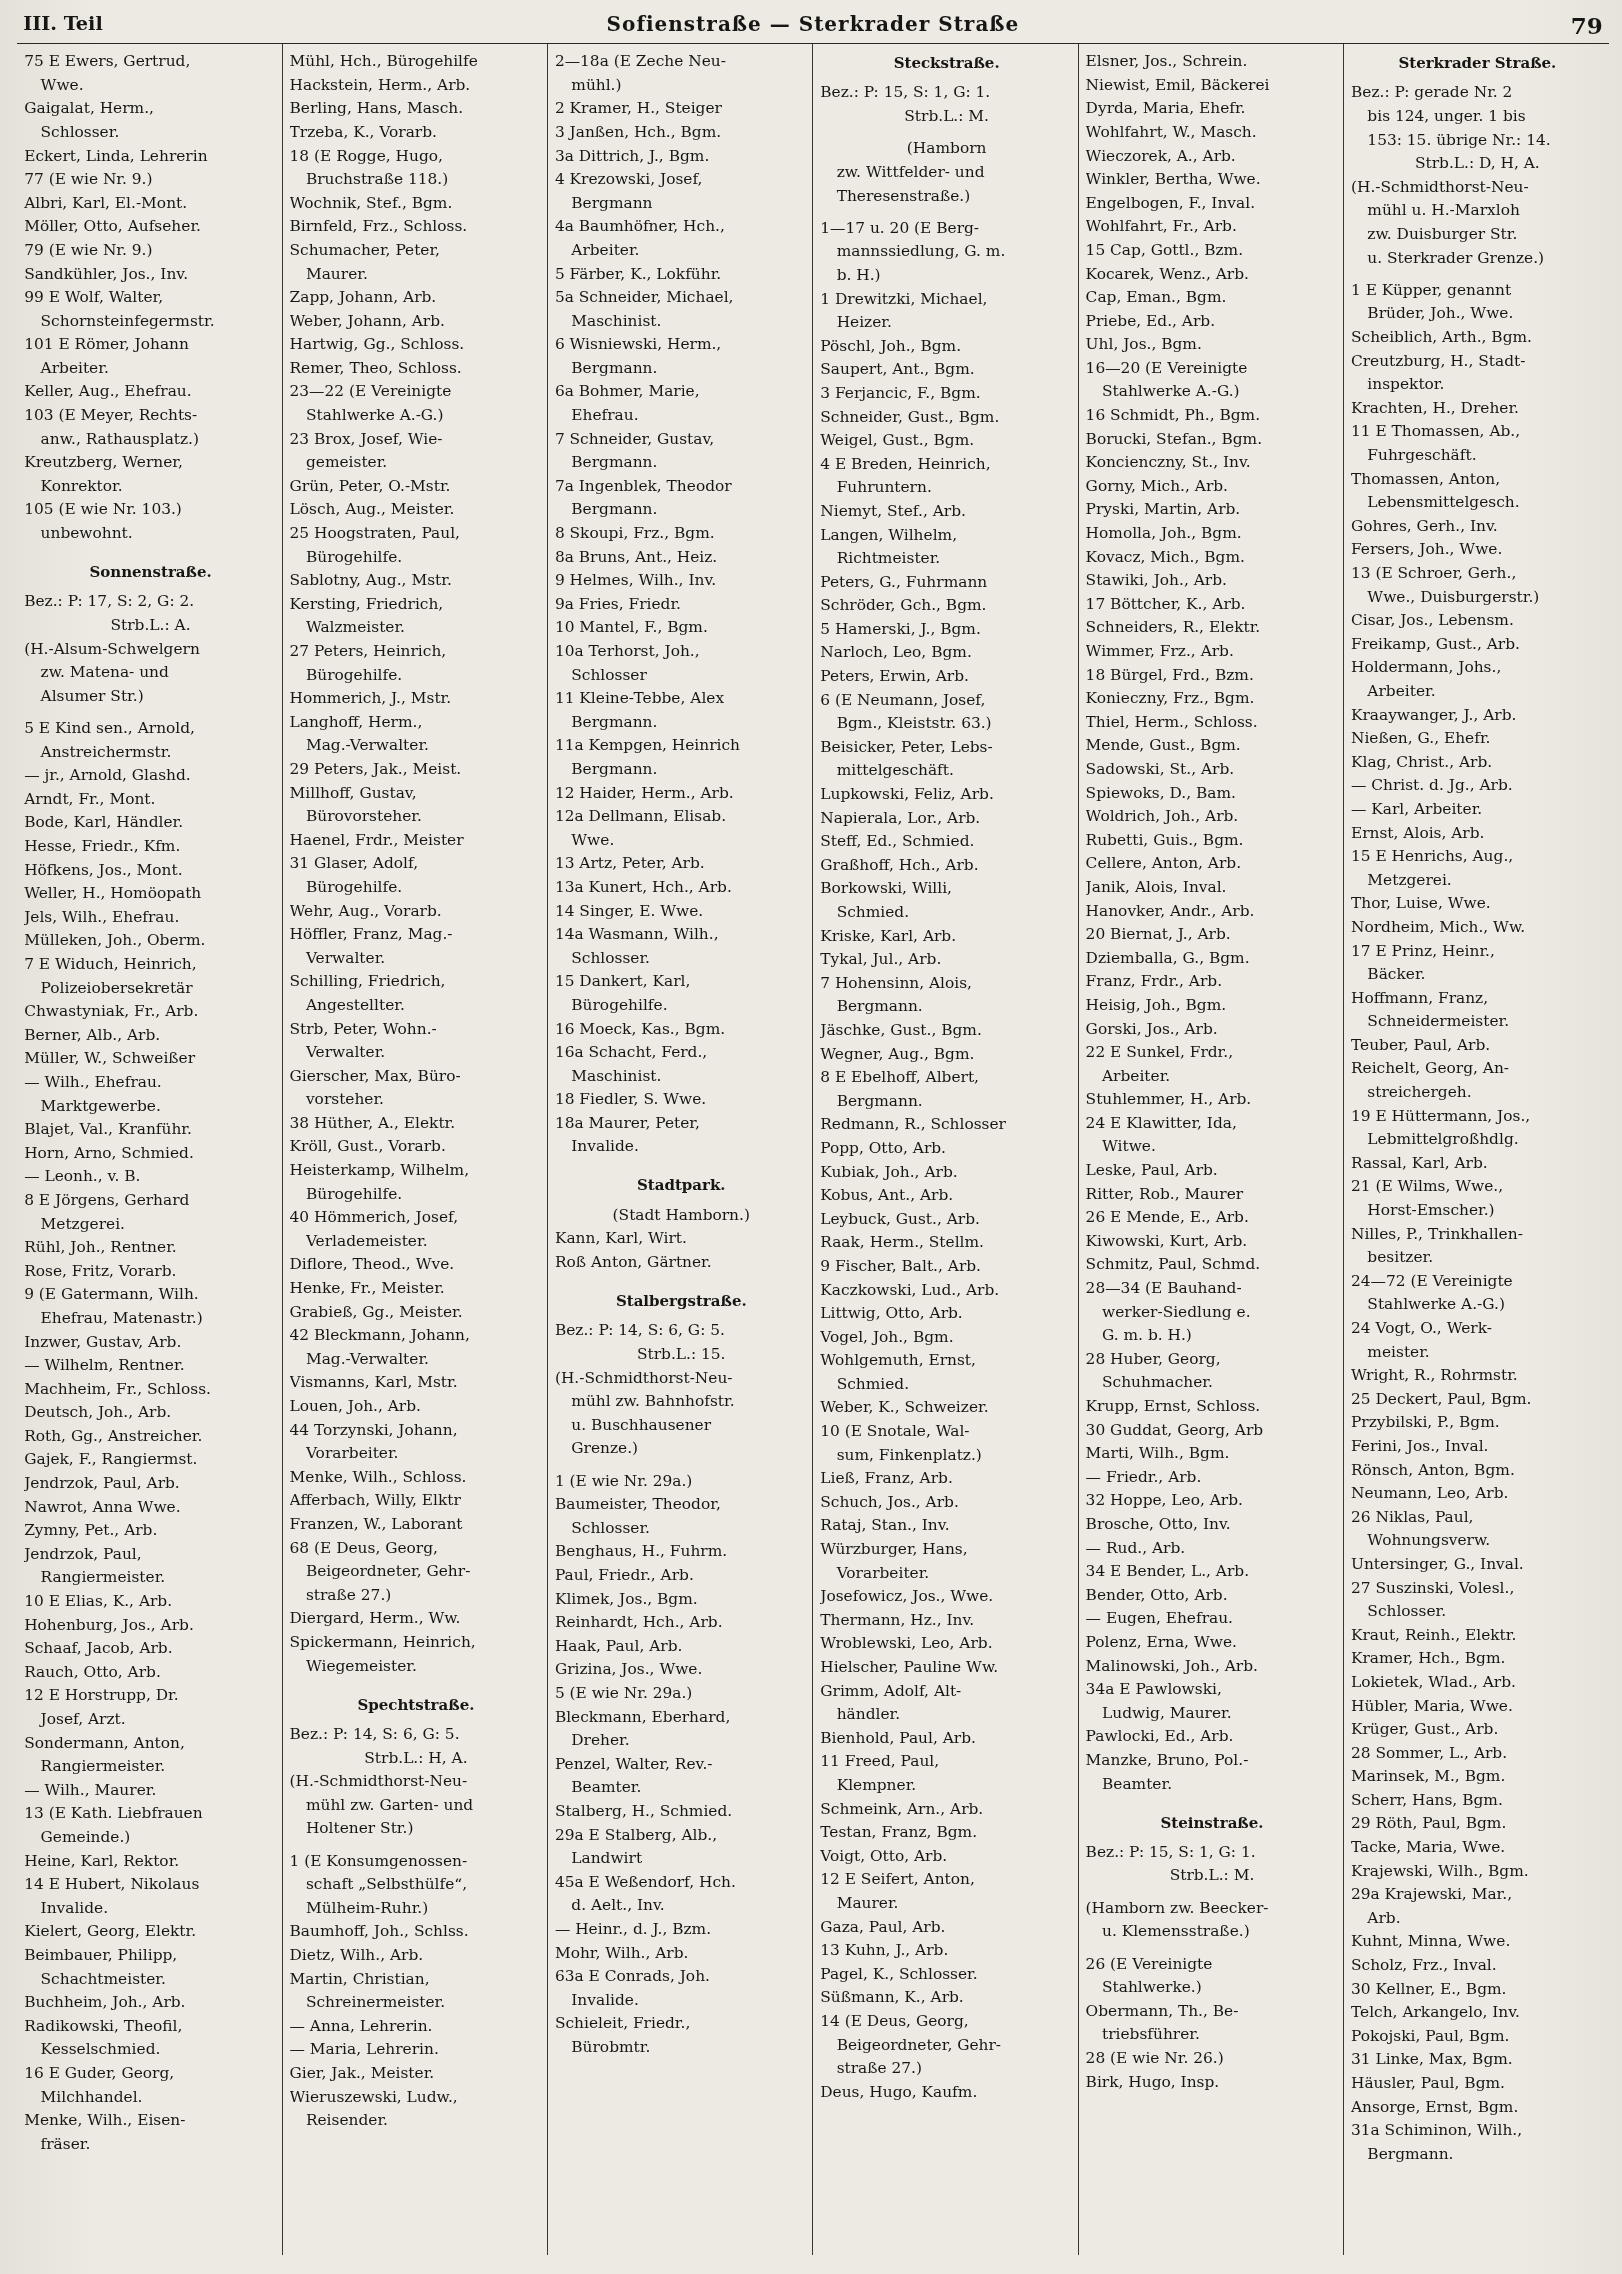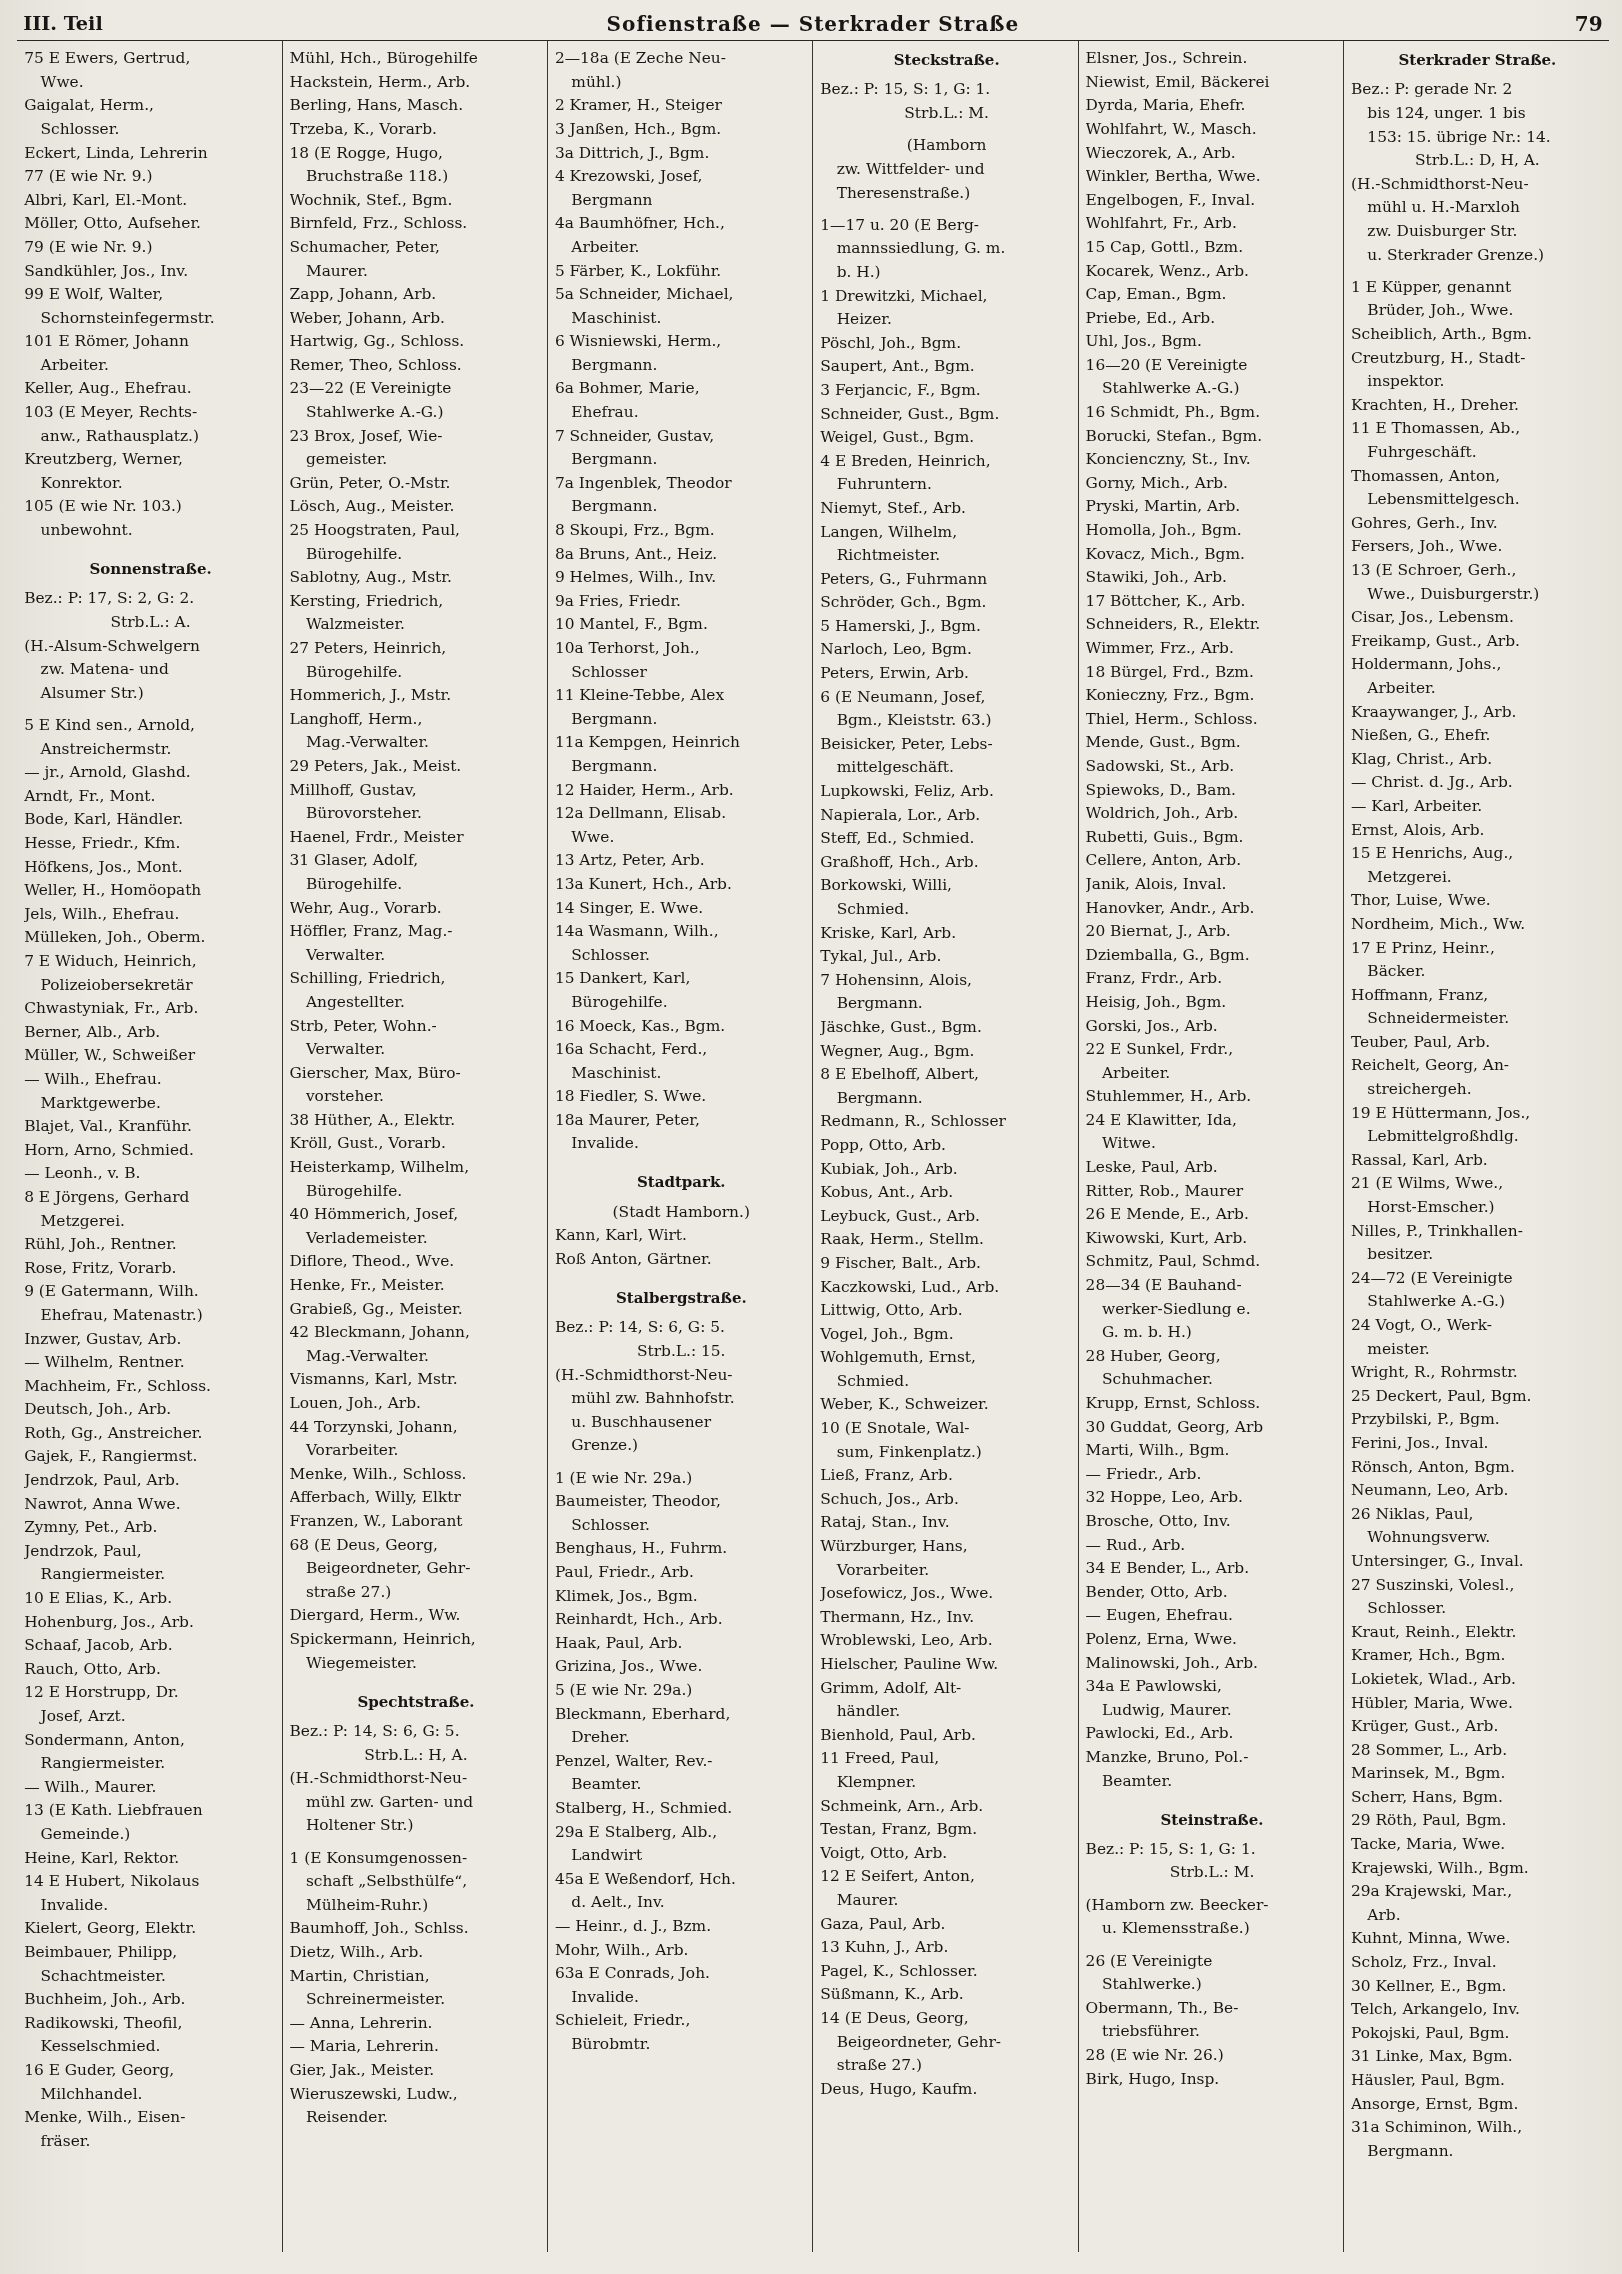--- a/index.html
+++ b/index.html
@@ -17,21 +17,21 @@
     background:linear-gradient(90deg,#e3e1d8 0%, #eceae2 6%, #eceae2 94%, #e5e3da 100%);
   }
   .header{
     display:flex;align-items:flex-start;
     font-weight:bold;
     border-bottom:1.9px solid #2a2722;
     padding:3.9px 5.8px 4.8px 5.8px;
   }
   .header .part{font-size:19.3px;width:309px;}
   .header .title{flex:1;text-align:center;font-size:20px;letter-spacing:1px;}
-  .header .pagenum{width:309px;text-align:right;font-size:20px;}
+  .header .pagenum{width:309px;text-align:right;font-size:23px;}
   .cols{
     display:flex;
     height:2211px;
     overflow:hidden;
     justify-content:center;
   }
   .col{
     flex:1 1 0;
     border-right:1px solid #3a362f;
     padding:5.8px 4.8px 0 6.8px;

